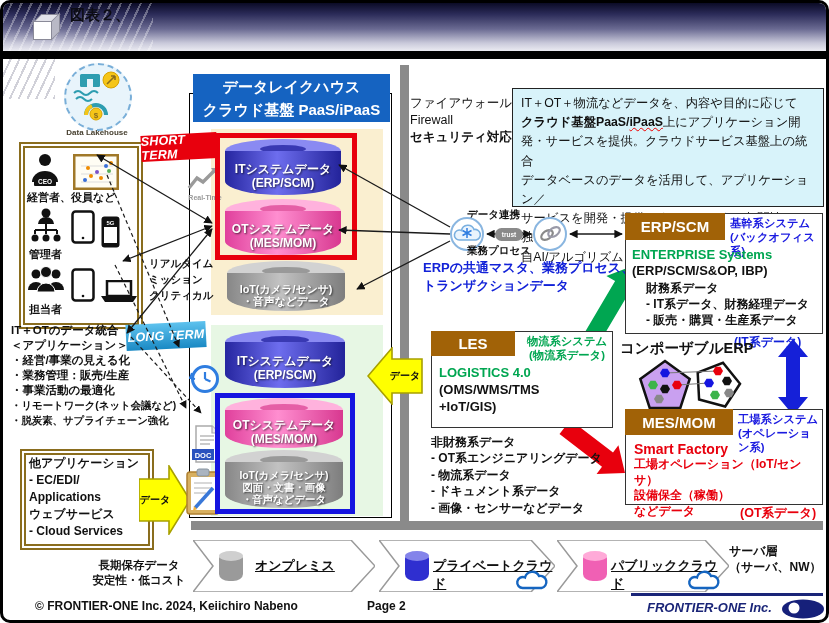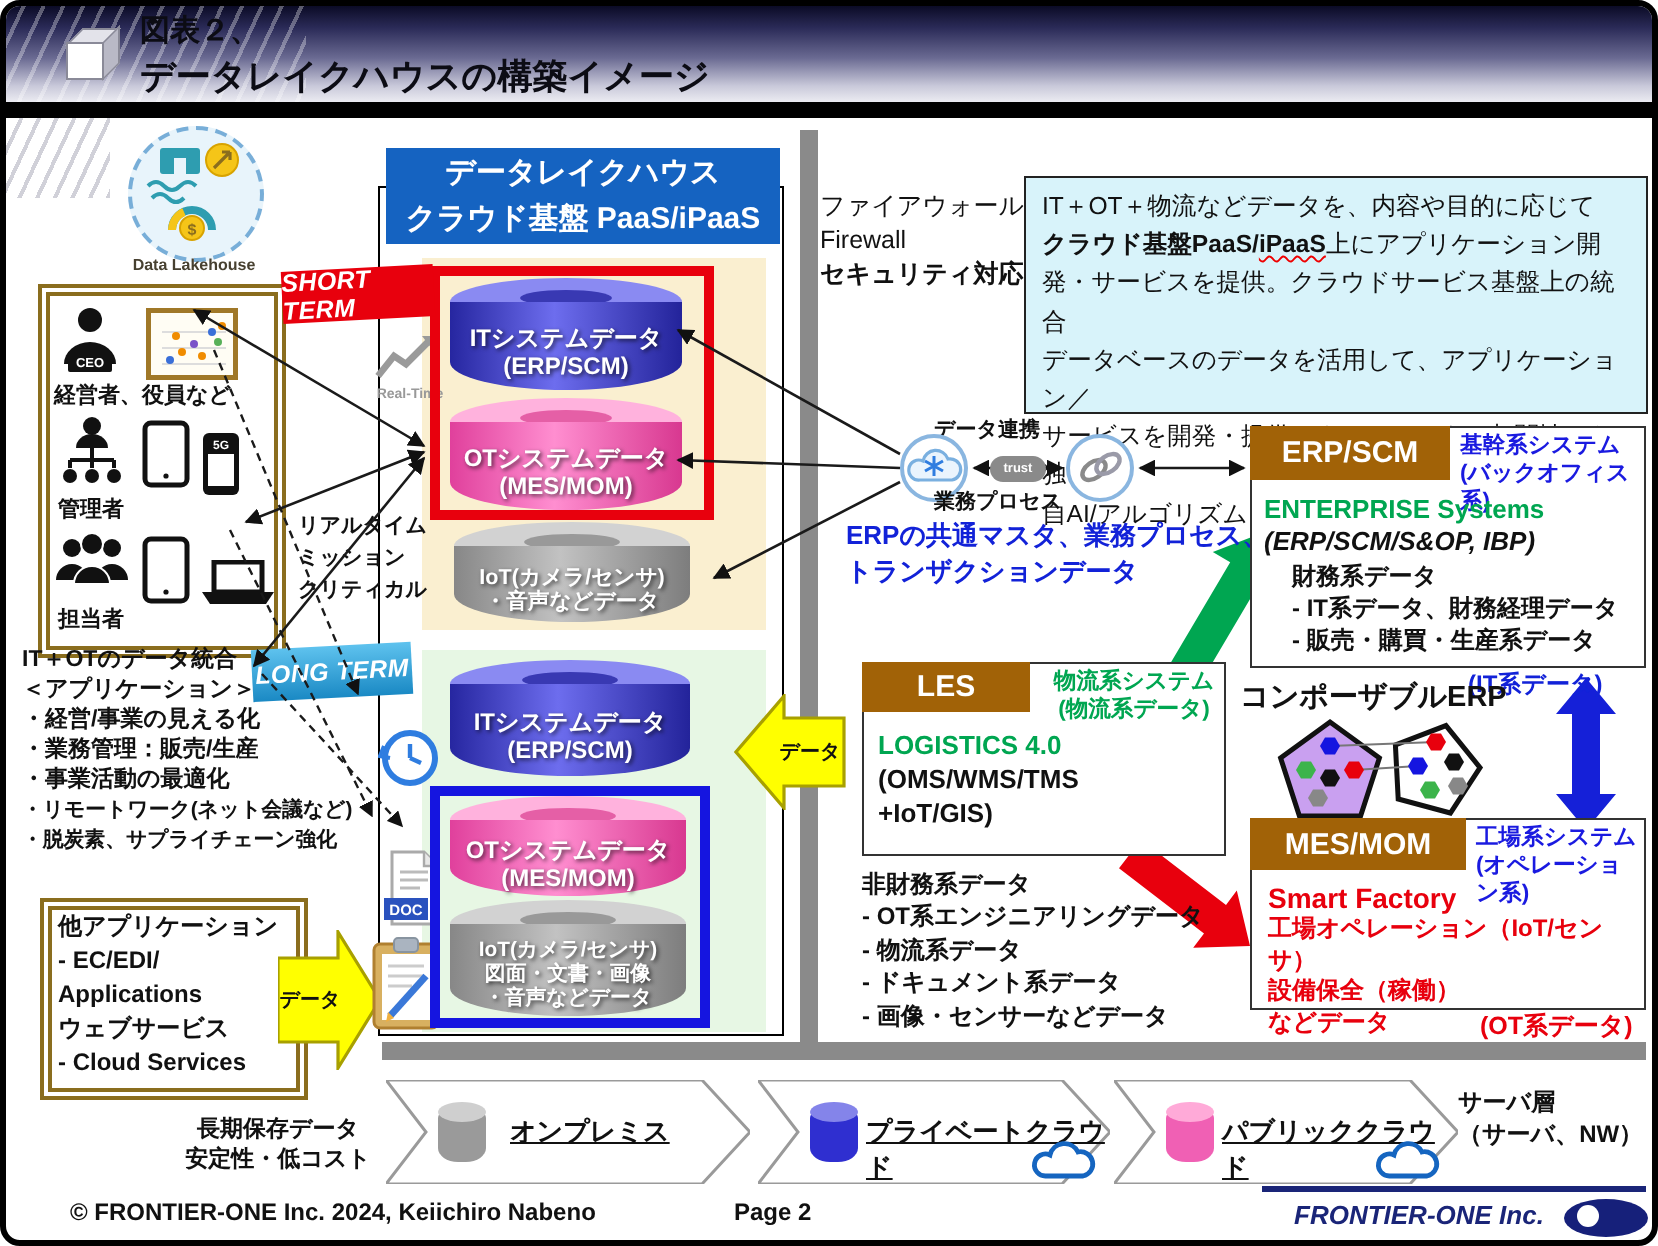--- a/index.html
+++ b/index.html
@@ -100,21 +100,20 @@
 <body>
 
 <div class="slide">
 
   <div class="abs hdr"></div>
   <div class="abs hdr-stripes"></div>
   <div class="abs cube-top"></div>
   <div class="abs cube-side"></div>
   <div class="abs cube-front"></div>
   <div class="abs title1">図表２、</div>
-  <div class="abs title2">データレイクハウスの構築イメージ</div>
   <div class="abs hdr-bar"></div>
   <div class="abs corner-stripes"></div>
 
   <div class="abs vbar"></div>
   <div class="abs hbar"></div>
   <svg class="layer under" width="823" height="617">
     <defs>
       <marker id="ah" viewBox="0 0 10 10" refX="9" refY="5" markerWidth="6.5" markerHeight="6.5" orient="auto-start-reverse">
           <path d="M0,0L10,5L0,10z" fill="#111"></path>
         </marker>
@@ -351,21 +350,21 @@
   <div class="abs node-lbl" style="left:464px;top:241px;">業務プロセス</div>
 
   <div class="abs erp-note pre">ERPの共通マスタ、業務プロセス、
 トランザクションデータ</div>
 
   <div class="abs wbox erp-box">
     <div class="tag" style="left:-1px;top:-1px;width:100px;height:27px;">ERP/SCM</div>
     <div class="side-note" style="left:104px;top:2px;color:#1a1ae0;">基幹系システム
 (バックオフィス系)</div>
     <div class="abs" style="left:6px;top:33px;font-size:13px;font-weight:bold;color:#00a651;">ENTERPRISE Systems</div>
-    <div class="abs" style="left:6px;top:49px;font-size:13px;font-weight:bold;color:#111;font-style:italic;">(ERP/SCM/S&amp;OP, IBP)</div>
+    <div class="abs" style="left:6px;top:49px;font-size:13px;font-weight:bold;color:#111;">(ERP/SCM/S&amp;OP, IBP)</div>
     <div class="abs pre" style="left:20px;top:67px;font-size:12px;font-weight:bold;color:#111;line-height:15.8px;">財務系データ
 - IT系データ、財務経理データ
 - 販売・購買・生産系データ</div>
   </div>
   <div class="abs it-label">(IT系データ)</div>
 
   <div class="abs wbox les-box">
     <div class="tag" style="left:-1px;top:-1px;width:84px;height:25px;">LES</div>
     <div class="side-note" style="left:92px;top:2px;width:86px;text-align:center;color:#00a651;">物流系システム
 (物流系データ)</div>

